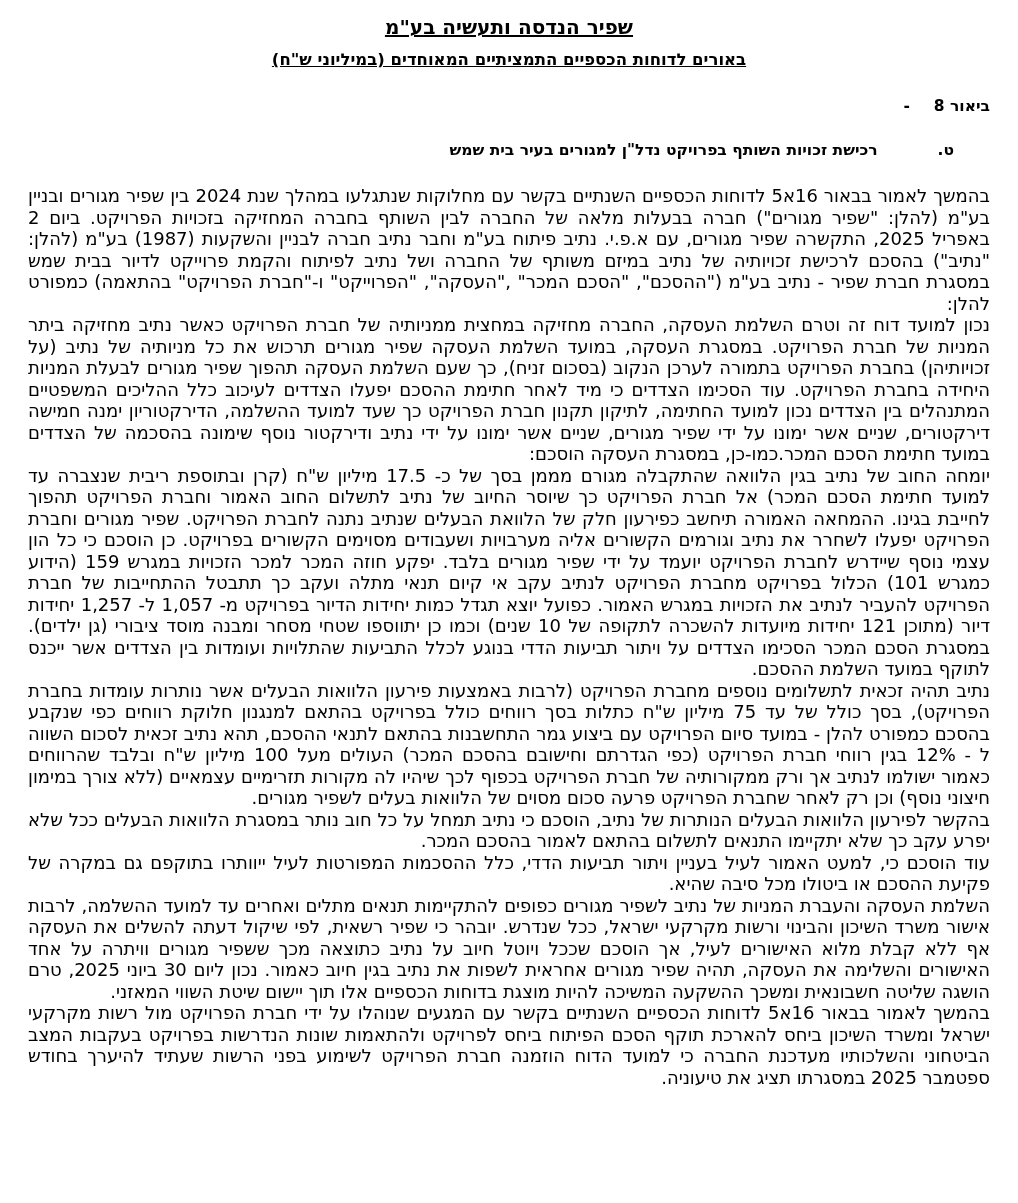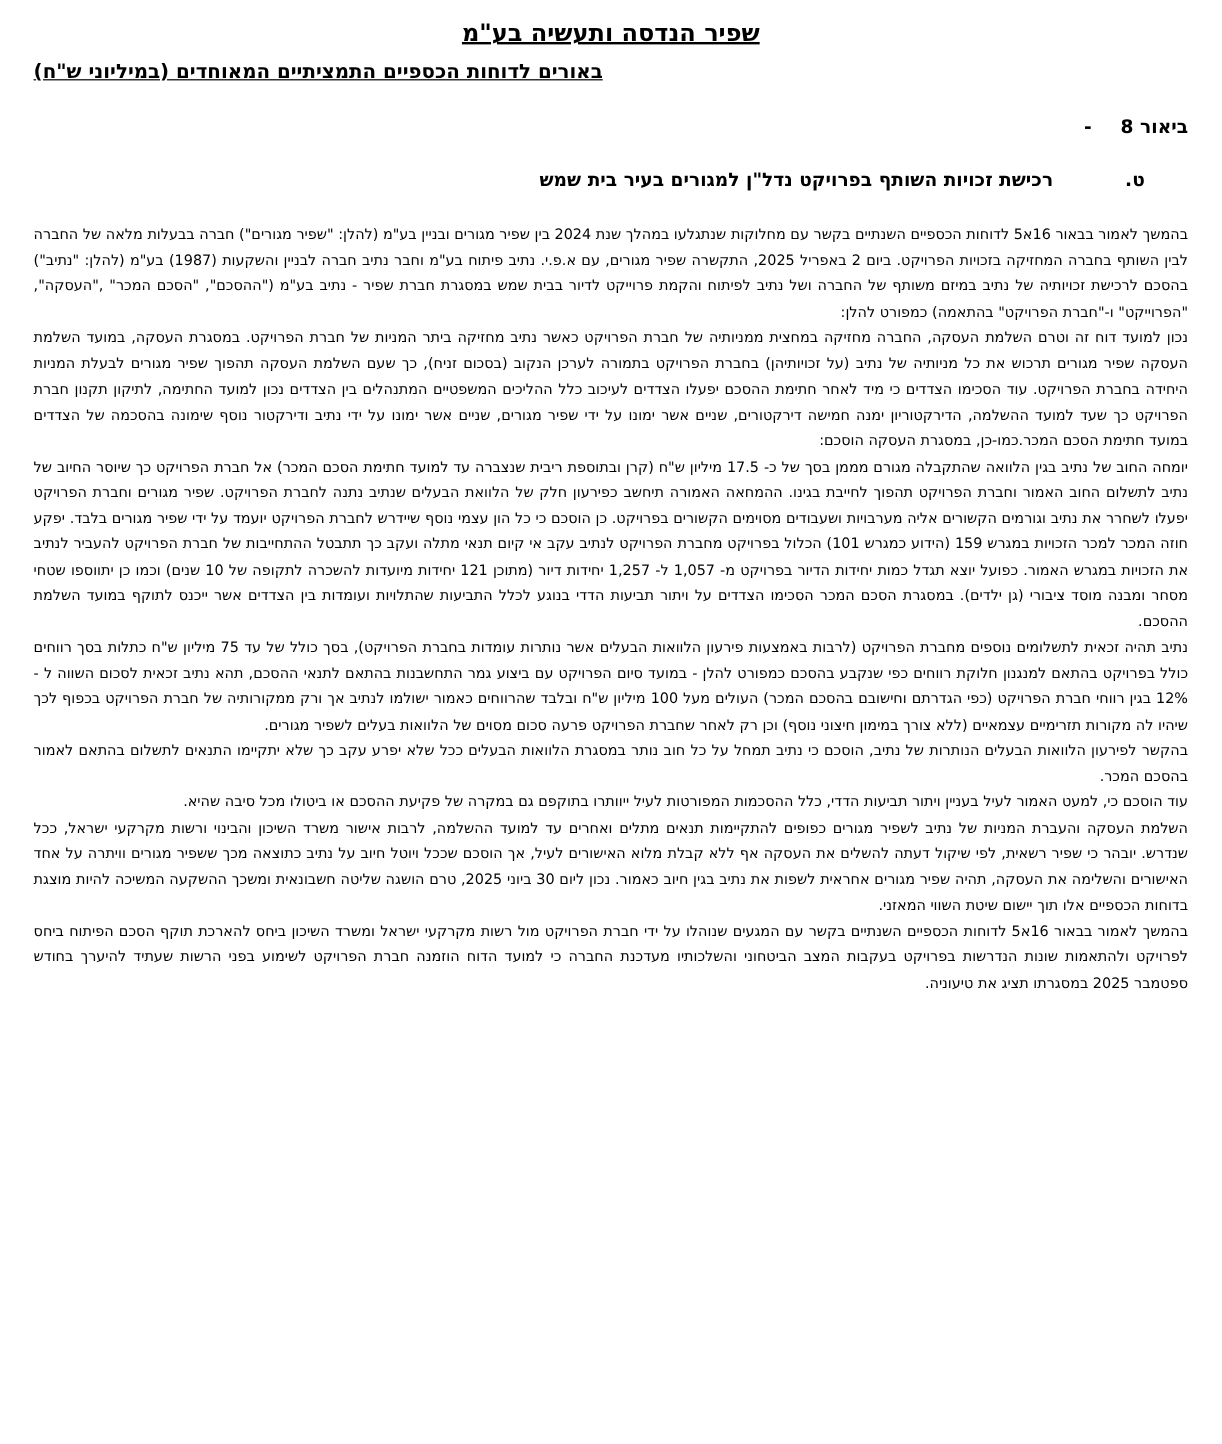--- a/index.html
+++ b/index.html
@@ -24,21 +24,21 @@
   .doc-title {
     margin: 6px 0 0 0;
     text-align: center;
     font-size: 20px;
     font-weight: bold;
     text-decoration: underline;
     line-height: 26px;
   }
   .doc-subtitle {
     margin: 9px 0 0 0;
-    text-align: left;
+    text-align: center;
     font-size: 16.5px;
     font-weight: bold;
     text-decoration: underline;
     line-height: 22px;
   }
   .note-header {
     margin-top: 25px;
     display: flex;
     align-items: baseline;
     gap: 24px;
@@ -51,21 +51,21 @@
     padding-right: 36px;
     display: flex;
     align-items: baseline;
     gap: 60px;
     font-size: 15.5px;
     font-weight: bold;
     line-height: 20px;
   }
   .body-text {
     margin-top: 25px;
-    font-size: 12px;
+    font-size: 18px;
     line-height: 21.5px;
     text-align: justify;
   }
   .body-text p {
     margin: 0;
     padding: 0;
   }
 </style>
 </head>
 <body>

